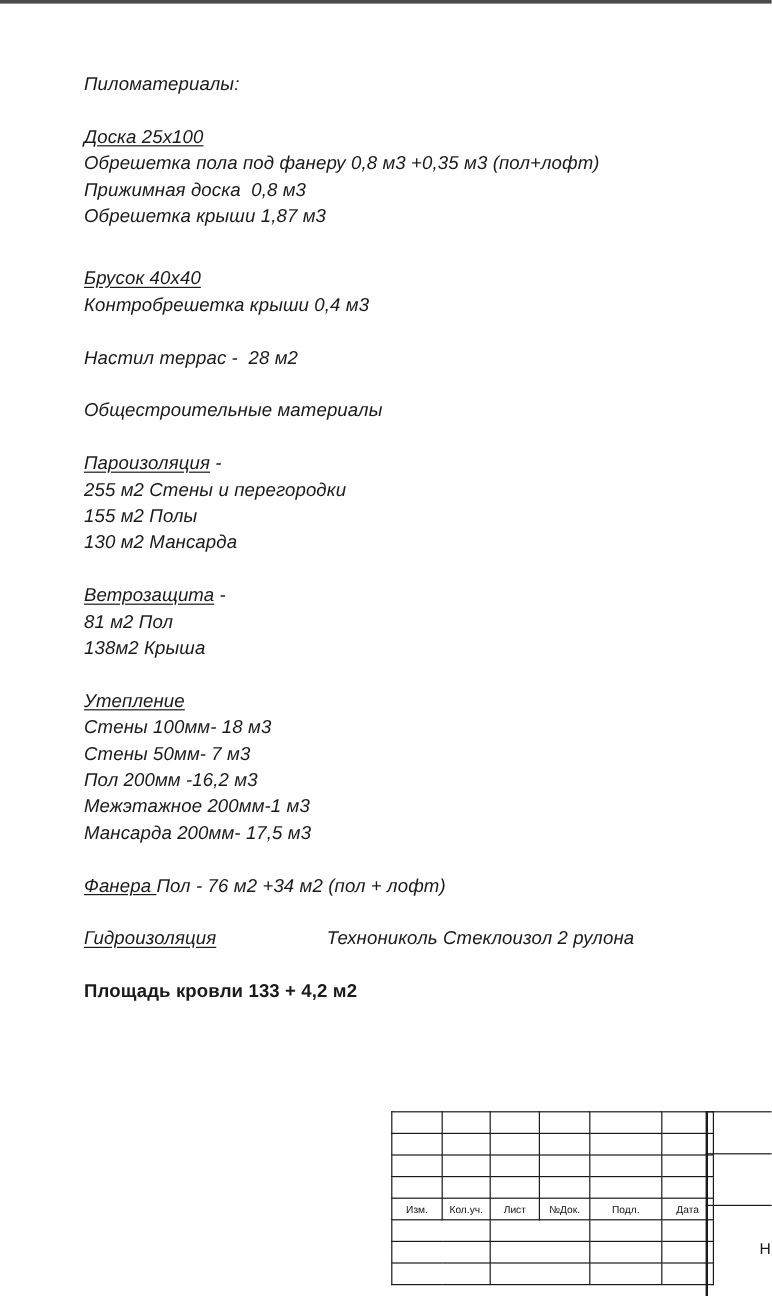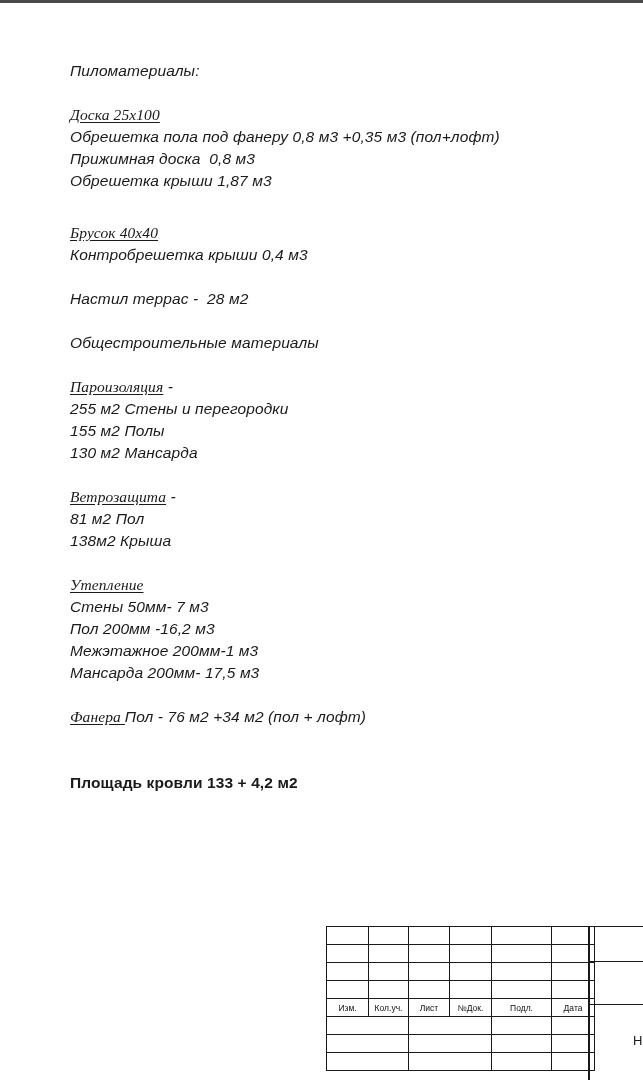--- a/index.html
+++ b/index.html
@@ -35,21 +35,21 @@
 
   .ln {
     font-style: italic;
     font-size: 15.5px;
     line-height: 22px;
     white-space: pre;
     letter-spacing: 0.1px;
     margin-left: 36px;
   }
   .ln.upright { font-style: normal; font-weight: bold; }
-  .ln .u { text-decoration: underline; text-underline-offset: 1.5px; font-family: Liberation Serif, serif; }
+  .ln .u { text-decoration: underline; text-underline-offset: 1.5px; }
   .ln .gap { display: inline-block; width: 92px; }
 
   .spacer-s { height: 8px; }
   .spacer-m { height: 22px; }
 
   
   .stamp {
     position: absolute;
     left: 326px;
     top: 926px;
@@ -158,31 +158,33 @@
 
   <div class="spacer-m"></div>
 
   <div class="ln"><span class="u">Ветрозащита</span><span> -</span></div>
   <div class="ln">81 м2 Пол</div>
   <div class="ln">138м2 Крыша</div>
 
   <div class="spacer-m"></div>
 
   <div class="ln"><span class="u">Утепление</span><span></span></div>
+  <div class="ln">Стены 100мм- 18 м3</div>
   <div class="ln">Стены 50мм- 7 м3</div>
   <div class="ln">Пол 200мм -16,2 м3</div>
   <div class="ln">Межэтажное 200мм-1 м3</div>
   <div class="ln">Мансарда 200мм- 17,5 м3</div>
 
   <div class="spacer-m"></div>
 
   <div class="ln"><span class="u">Фанера </span><span>Пол - 76 м2 +34 м2 (пол + лофт)</span></div>
 
   <div class="spacer-m"></div>
 
+  <div class="ln"><span class="u">Гидроизоляция</span><span class="gap"></span><span>Технониколь Стеклоизол 2 рулона</span></div>
 
   <div class="spacer-m"></div>
 
   <div class="ln upright">Площадь кровли 133 + 4,2 м2</div>
 
 </div>
 
 <div class="stamp">
   <table>
     <tbody>

